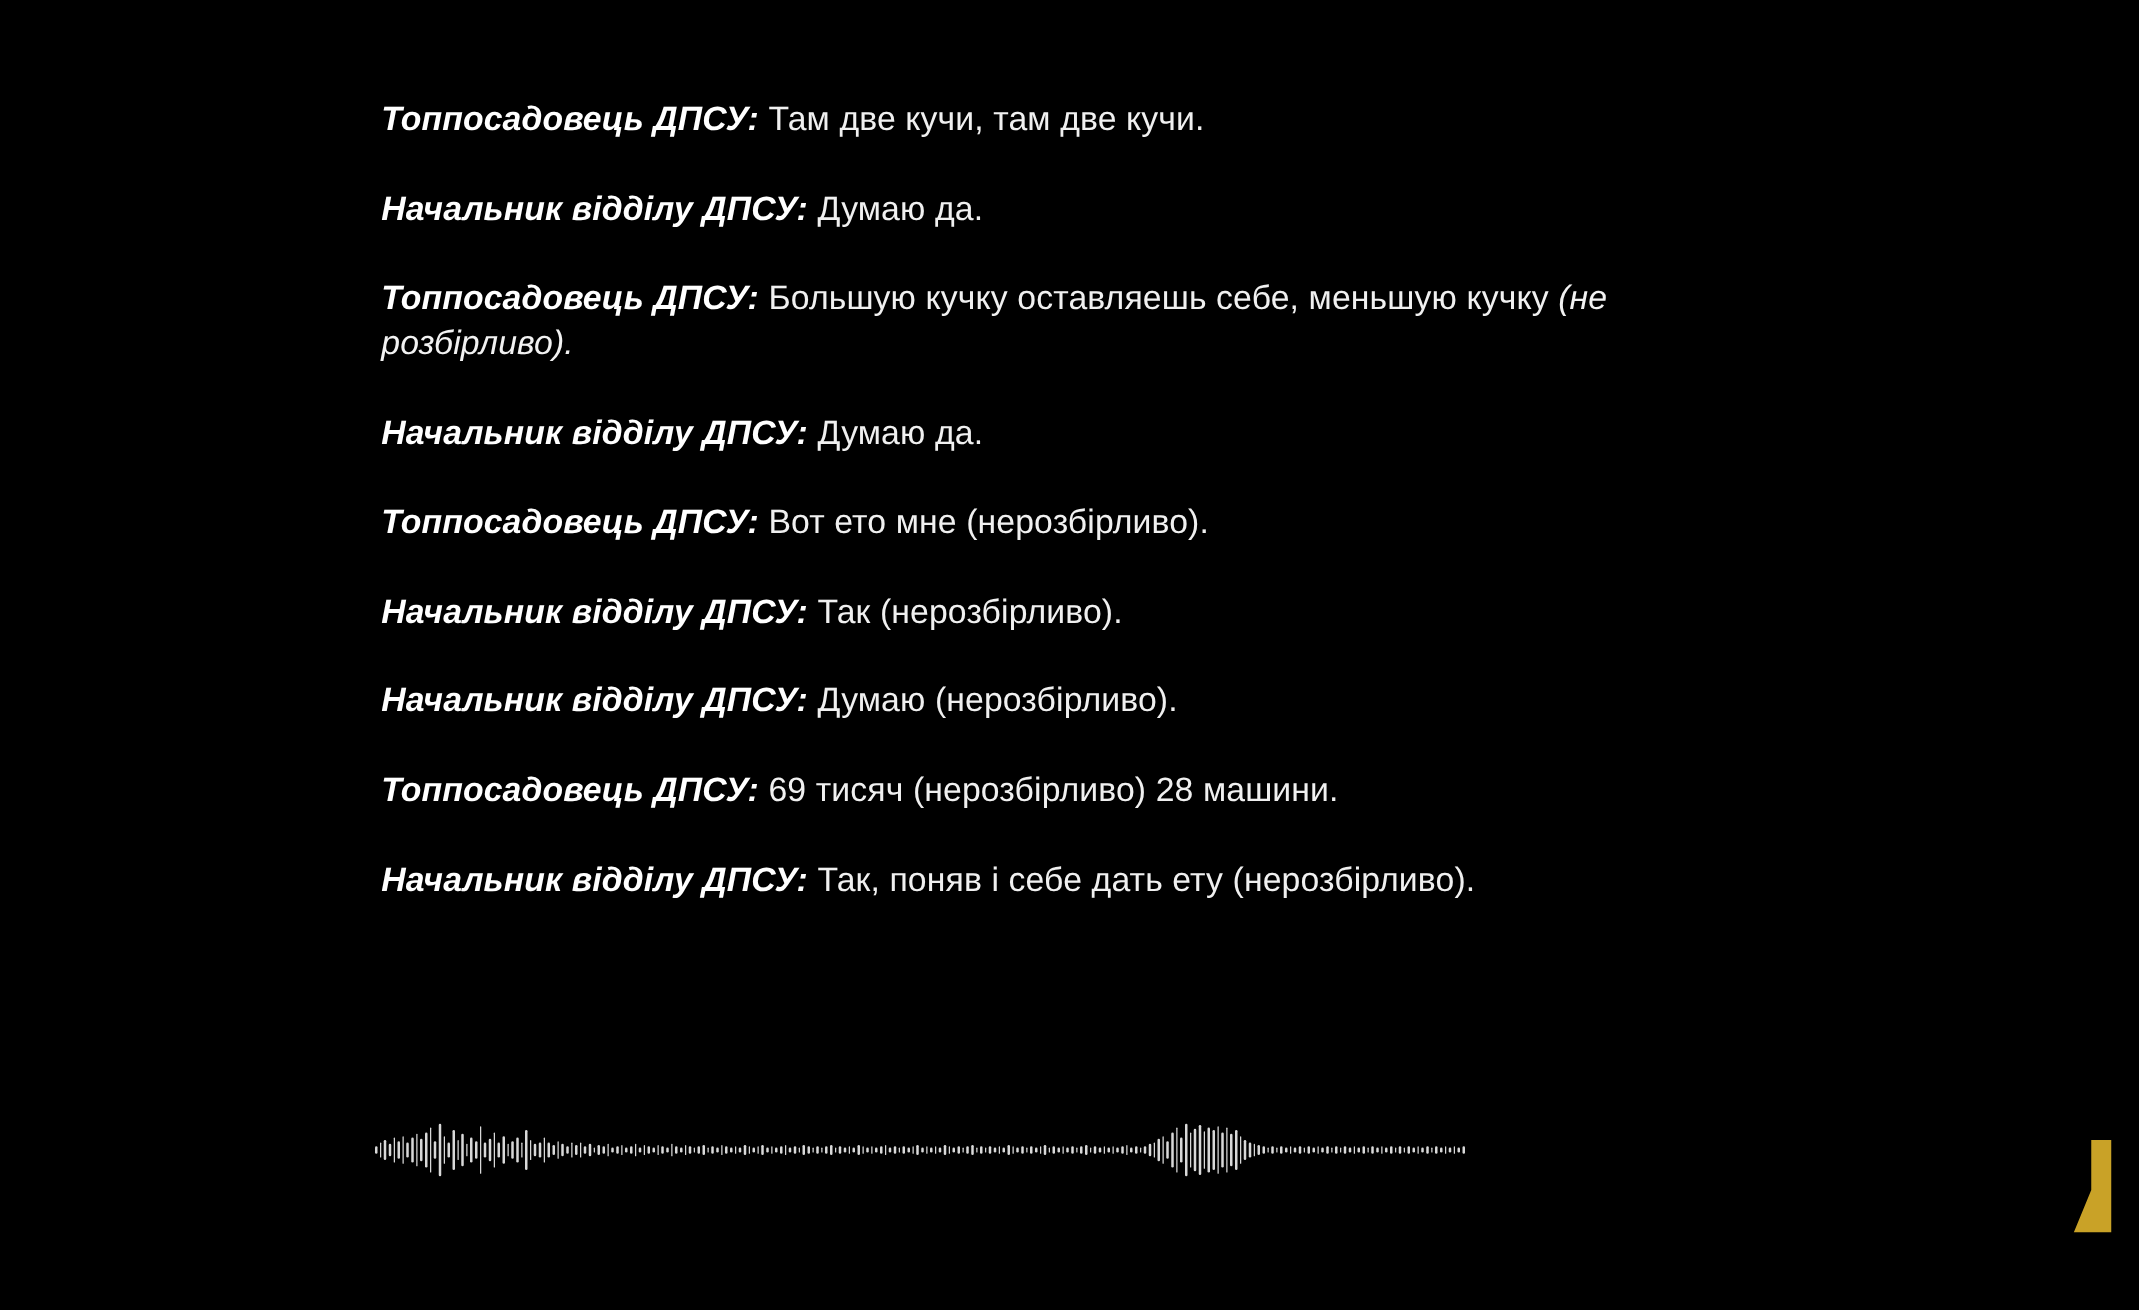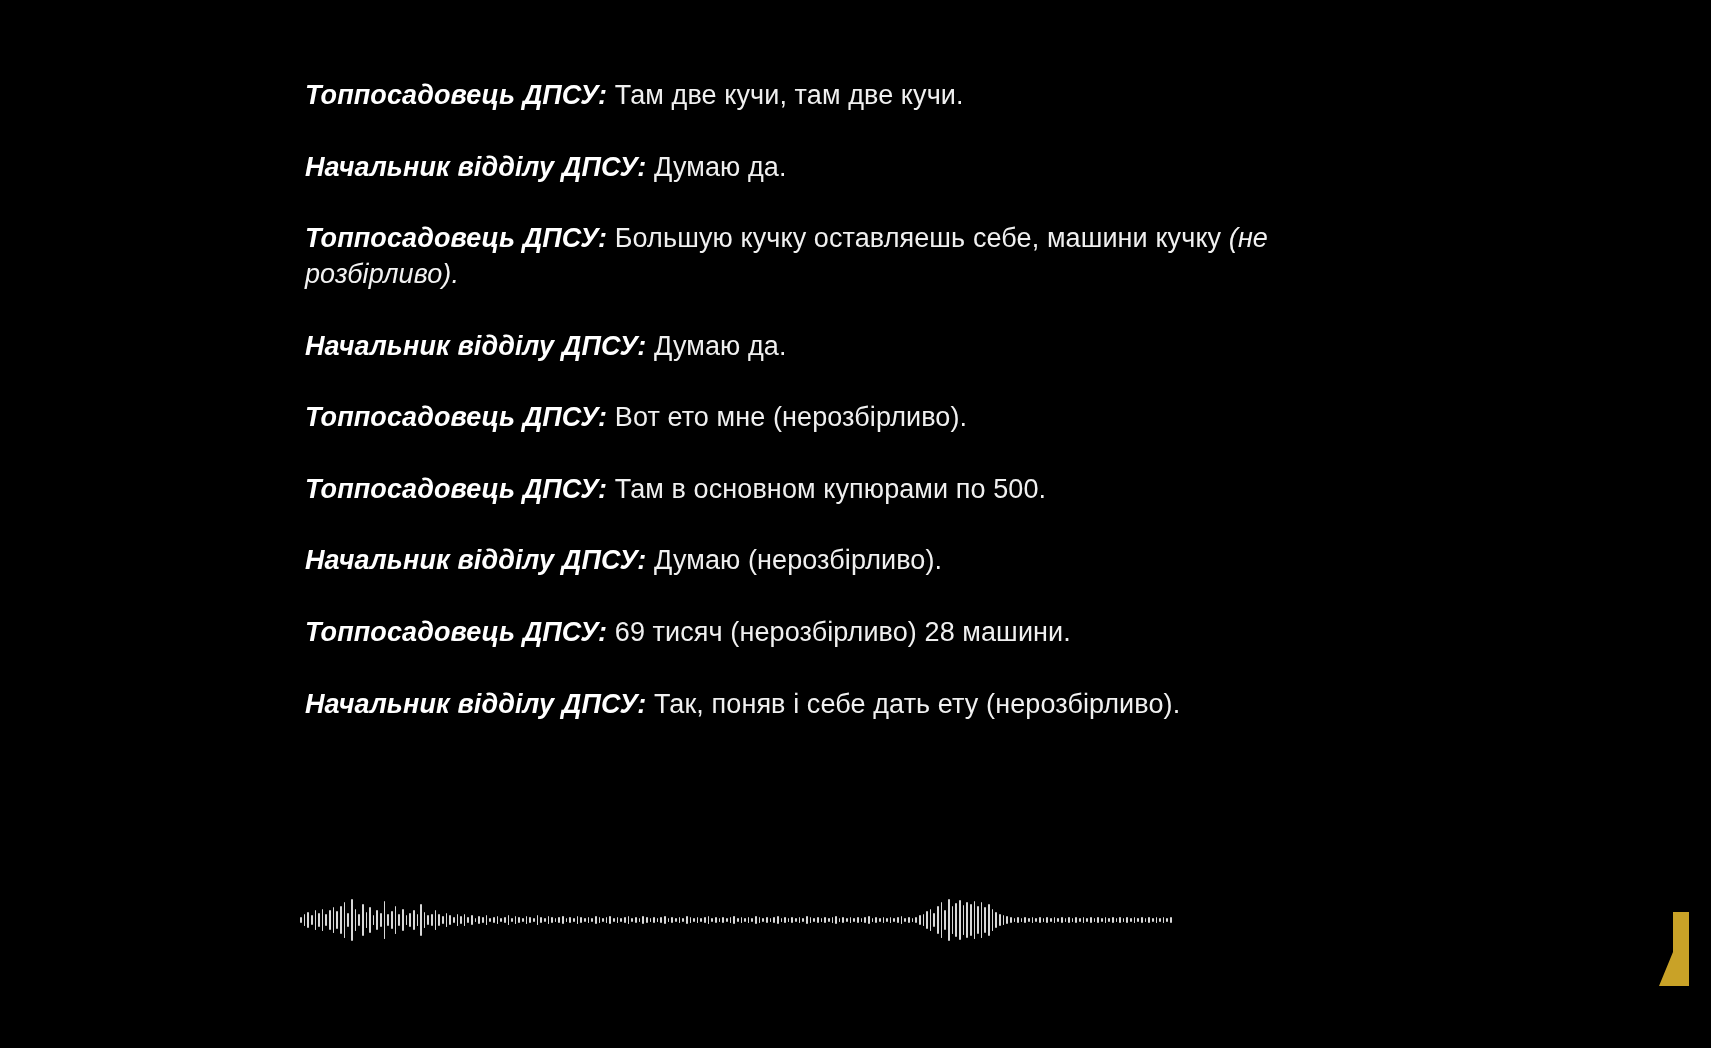--- a/index.html
+++ b/index.html
@@ -83,35 +83,35 @@
 
     <div class="line">
       <span class="speaker">Топпосадовець ДПСУ:</span><span class="utterance"> Там две кучи, там две кучи.</span><span class="inaudible-italic"></span>
     </div>
 
     <div class="line">
       <span class="speaker">Начальник відділу ДПСУ:</span><span class="utterance"> Думаю да.</span><span class="inaudible-italic"></span>
     </div>
 
     <div class="line">
-      <span class="speaker">Топпосадовець ДПСУ:</span><span class="utterance"> Большую кучку оставляешь себе, машини кучку </span><span class="inaudible-italic">(не розбірливо).</span>
+      <span class="speaker">Топпосадовець ДПСУ:</span><span class="utterance"> Большую кучку оставляешь себе, меньшую кучку </span><span class="inaudible-italic">(не розбірливо).</span>
     </div>
 
     <div class="line">
       <span class="speaker">Начальник відділу ДПСУ:</span><span class="utterance"> Думаю да.</span><span class="inaudible-italic"></span>
     </div>
 
     <div class="line">
       <span class="speaker">Топпосадовець ДПСУ:</span><span class="utterance"> Вот ето мне (нерозбірливо).</span><span class="inaudible-italic"></span>
     </div>
 
-
-    <div class="line">
-      <span class="speaker">Топпосадовець ДПСУ:</span><span class="utterance"> Там в основном купюрами по 500.</span><span class="inaudible-italic"></span>
-    </div>
+    <div class="line">
+      <span class="speaker">Начальник відділу ДПСУ:</span><span class="utterance"> Так (нерозбірливо).</span><span class="inaudible-italic"></span>
+    </div>
+
 
     <div class="line">
       <span class="speaker">Начальник відділу ДПСУ:</span><span class="utterance"> Думаю (нерозбірливо).</span><span class="inaudible-italic"></span>
     </div>
 
     <div class="line">
       <span class="speaker">Топпосадовець ДПСУ:</span><span class="utterance"> 69 тисяч (нерозбірливо) 28 машини.</span><span class="inaudible-italic"></span>
     </div>
 
     <div class="line">

